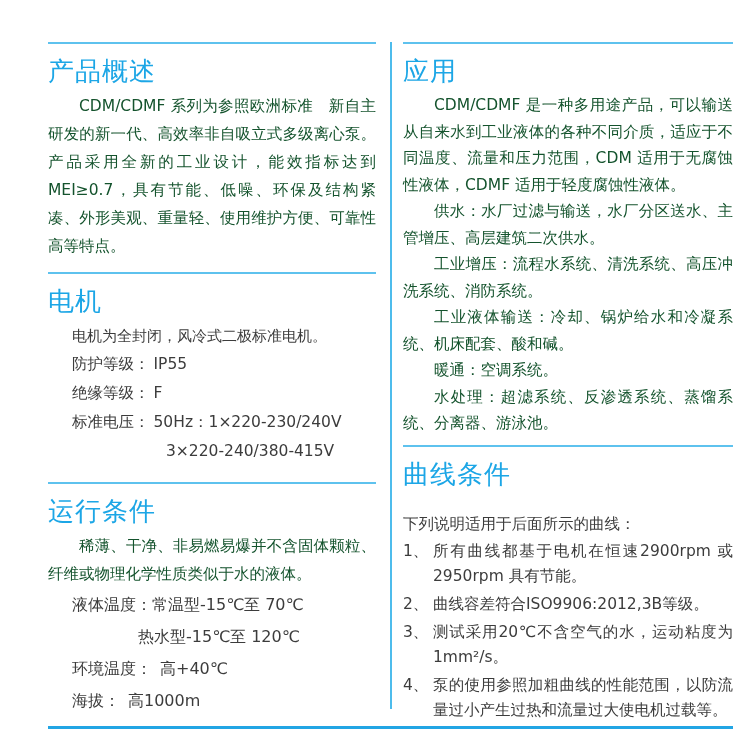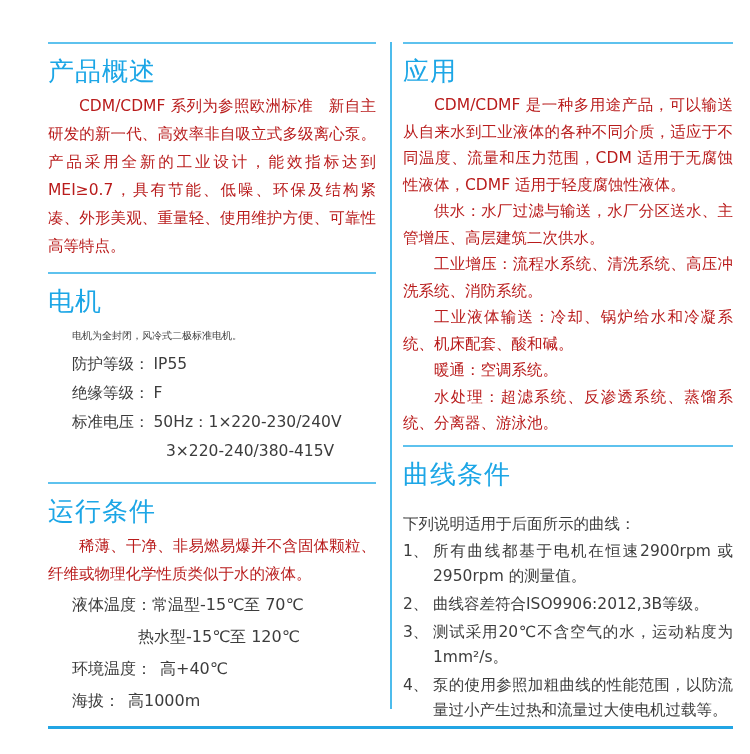--- a/index.html
+++ b/index.html
@@ -44,30 +44,30 @@
     font-weight: 500;
     color: #1ca6e6;
     letter-spacing: 1px;
   }
   .col-left  h2.sec-title { margin: 10px 0 4px 0; }
   .col-right h2.sec-title { margin: 10px 0 4px 0; }
 
   .para {
     font-size: 15.5px;
     text-align: justify;
-    color: #b91c1c;
+    color: #14532d;
   }
   .indent { text-indent: 2em; }
 
   
   .col-left .para { line-height: 28px; }
   .overview-body { margin-bottom: 12px; }
 
   .motor-block { padding-left: 24px; }
-  .motor-intro { font-size: 10px; line-height: 28px; margin-top: 2px; }
+  .motor-intro { font-size: 15px; line-height: 28px; margin-top: 2px; }
   .spec-row { font-size: 15.5px; line-height: 29px; white-space: nowrap; }
   .spec-label { margin-right: 4px; }
   .voltage-line { font-size: 15.5px; line-height: 29px; margin-left: 118px; white-space: nowrap; }
   .motor-pad-bottom { height: 16px; }
 
   .operating-intro { margin-top: 2px; }
   .op-row { font-size: 16px; line-height: 30px; margin-top: 2px; padding-left: 24px; white-space: nowrap; }
   .op-row.deep { padding-left: 90px; }
   .op-label.gap { margin-right: 8px; }
 
@@ -159,21 +159,21 @@
     </section>
 
     <div class="divider"></div>
 
     <section>
       <h2 class="sec-title">曲线条件</h2>
       <p class="curve-intro">下列说明适用于后面所示的曲线：</p>
       <div class="curve-list">
         <div class="curve-item">
           <span class="curve-num">1、</span>
-          <span class="curve-text">所有曲线都基于电机在恒速2900rpm 或2950rpm 的测量值。</span>
+          <span class="curve-text">所有曲线都基于电机在恒速2900rpm 或2950rpm 具有节能。</span>
         </div>
         <div class="curve-item">
           <span class="curve-num">2、</span>
           <span class="curve-text">曲线容差符合ISO9906:2012,3B等级。</span>
         </div>
         <div class="curve-item">
           <span class="curve-num">3、</span>
           <span class="curve-text">测试采用20℃不含空气的水，运动粘度为1mm²/s。</span>
         </div>
         <div class="curve-item">

